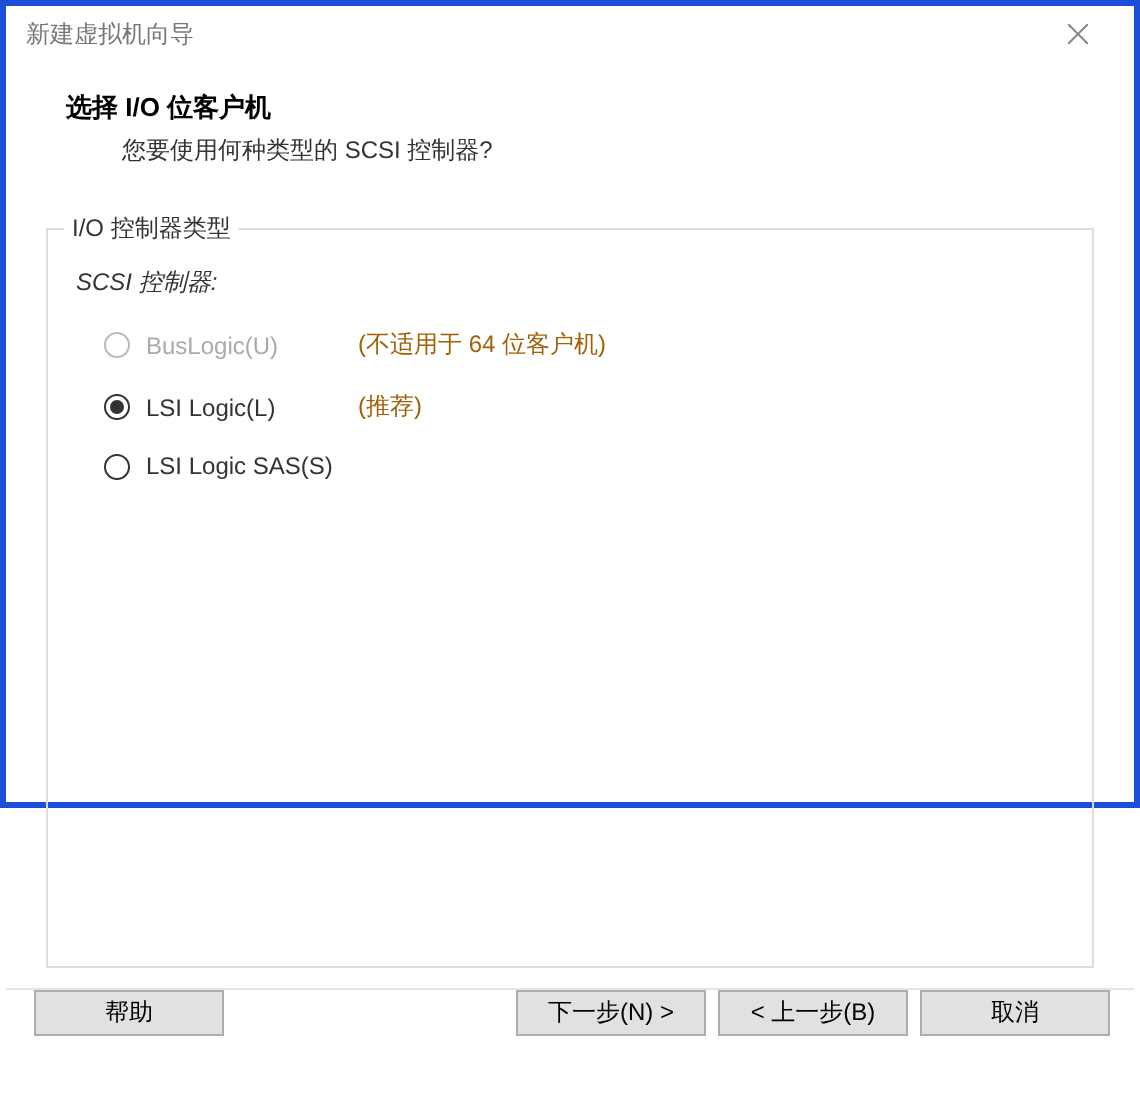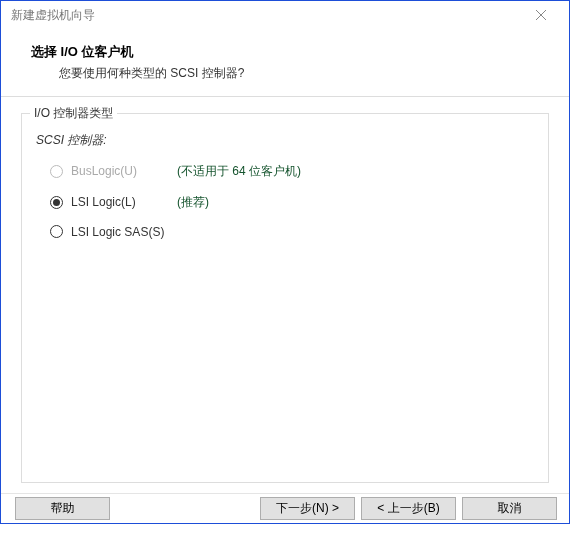--- a/index.html
+++ b/index.html
@@ -7,22 +7,22 @@
       font-family: "Microsoft YaHei", "Segoe UI", Tahoma, sans-serif;
       font-size: 12px;
       background: #fff;
       width: 570px;
       height: 552px;
       overflow: hidden;
       color: #000;
     }
     .window {
       width: 570px;
-      height: 524px;
-      border: 1px solid #1d4ed8;
+      height: 404px;
+      border: 3px solid #1d4ed8;
       display: flex;
       flex-direction: column;
       background: #fff;
     }
     .titlebar {
       height: 30px;
       background: #fff;
       display: flex;
       align-items: center;
       justify-content: space-between;
@@ -108,21 +108,21 @@
       height: 7px;
       background: #333;
       border-radius: 50%;
     }
     .option-label {
       min-width: 106px;
       color: #333;
     }
     .option-label.disabled { color: #aaa; }
     .option-hint {
-      color: #14532d;
+      color: #a16207;
       margin-left: 0;
     }
     .footer {
       height: 44px;
       border-top: 1px solid #e5e5e5;
       display: flex;
       align-items: center;
       padding: 0 12px 0 14px;
       gap: 6px;
     }

